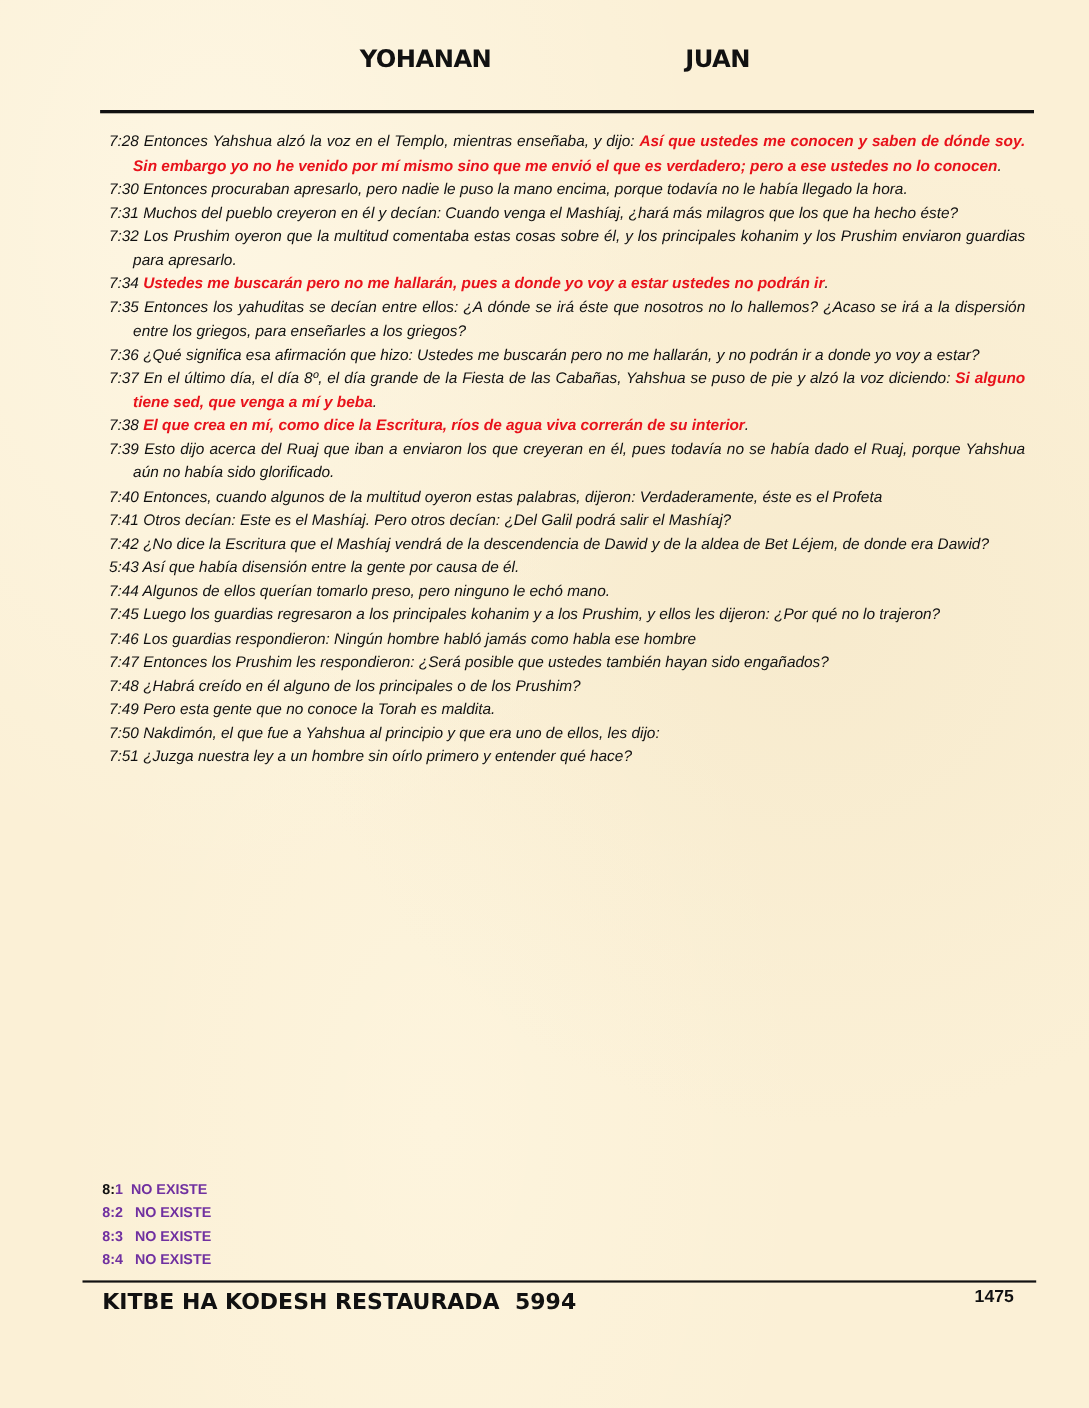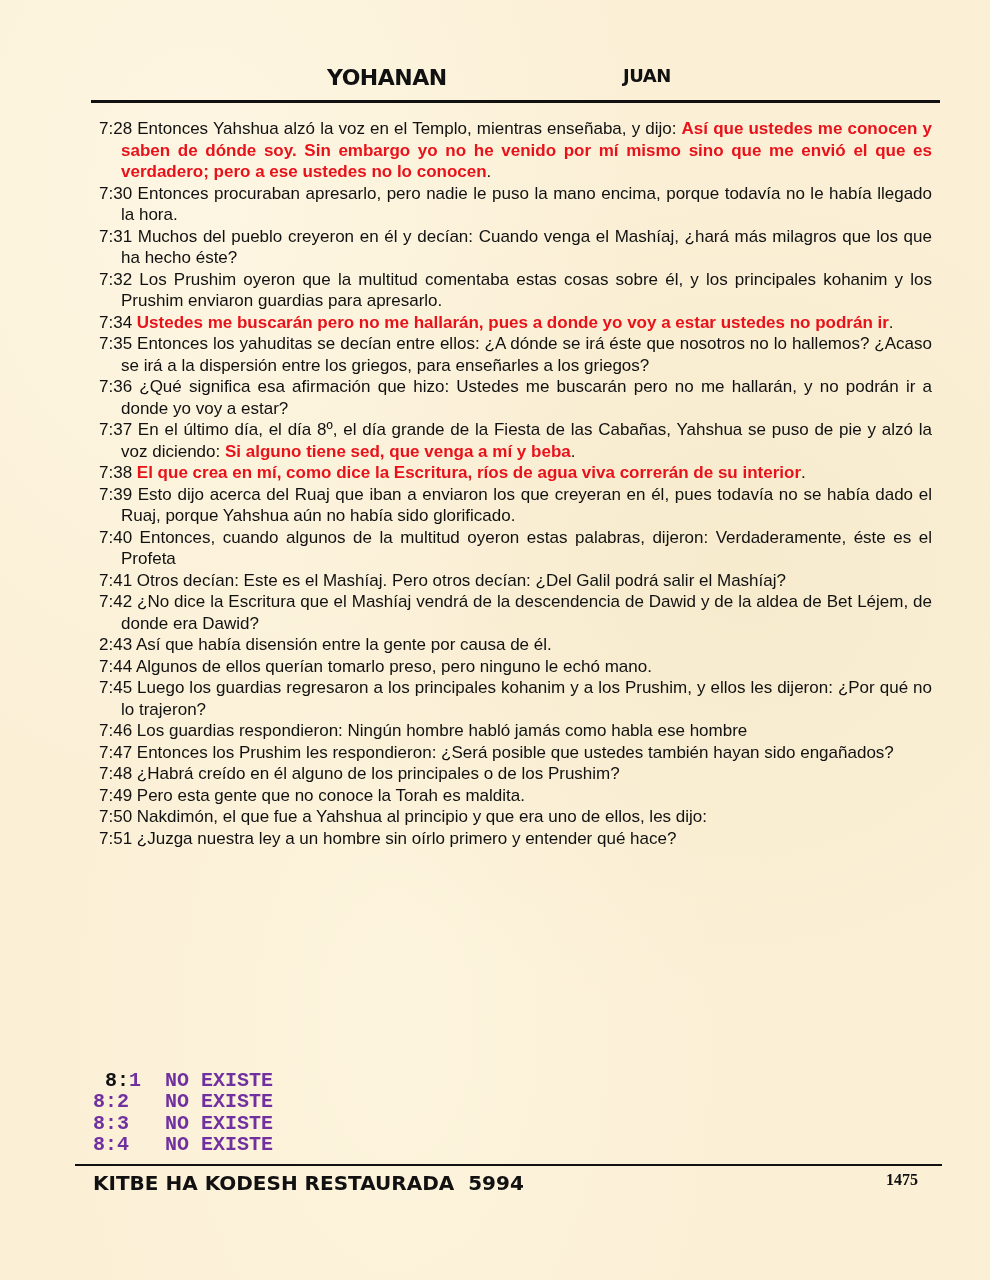--- a/index.html
+++ b/index.html
@@ -8,64 +8,64 @@
     background: #fbf0d6;
     background-image:
       radial-gradient(ellipse at 20% 15%, rgba(255,250,235,0.6) 0%, rgba(255,250,235,0) 40%),
       radial-gradient(ellipse at 75% 45%, rgba(240,225,190,0.35) 0%, rgba(240,225,190,0) 45%),
       radial-gradient(ellipse at 40% 80%, rgba(255,248,228,0.5) 0%, rgba(255,248,228,0) 40%);
     font-family: "Liberation Sans", sans-serif;
     color: #111;
     position: relative;
   }
   .header {
-    position: absolute; top: 65px; left: 0; width: 796px;
+    position: absolute; top: 42px; left: 0; width: 796px;
     height: 32px;
   }
   .header .left-title {
     position: absolute; left: 327px; top: 0;
     font-family: "DejaVu Sans", sans-serif; font-weight: bold; font-size: 22px;
     letter-spacing: -0.5px;
   }
   .header .right-title {
     position: absolute; left: 623px; top: 0;
-    font-family: "DejaVu Sans", sans-serif; font-weight: bold; font-size: 18px;
+    font-family: "DejaVu Sans", sans-serif; font-weight: bold; font-size: 22px;
     letter-spacing: -0.5px;
   }
   .rule-top {
     position: absolute; left: 91px; top: 100px; width: 849px; height: 3px; background: #111;
   }
   .verses {
     position: absolute; left: 99px; top: 118px; width: 833px;
-    font-family: "Liberation Sans", sans-serif; font-size: 17px; line-height: 21.5px;
+    font-family: "Liberation Sans", sans-serif; font-size: 14px; line-height: 21.5px;
     text-align: justify;
+    font-style: italic;
   }
   .verse {
     padding-left: 22px; text-indent: -22px; margin: 0;
   }
   .red { color: #e8121b; font-weight: bold; }
   .ex-block {
     position: absolute; left: 93px; top: 1070px;
-    font-family: Liberation Mono, monospace; font-weight: bold; font-size: 20px; line-height: 21.3px;
+    font-family: Liberation Sans, sans-serif; font-weight: bold; font-size: 13px; line-height: 21.3px;
     color: #7030a0;
-    text-align: right;
   }
   .ex-row { white-space: pre; }
   .ex-black { color: #111; }
   .rule-bottom {
     position: absolute; left: 75px; top: 1164px; width: 867px; height: 2px; background: #111;
   }
   .footer-left {
     position: absolute; left: 93px; top: 1171px;
     font-family: "DejaVu Sans", sans-serif; font-weight: bold; font-size: 20px;
     white-space: pre;
   }
   .footer-right {
     position: absolute; left: 886px; top: 1171px;
-    font-family: Liberation Serif, serif; font-weight: bold; font-size: 16px;
+    font-family: Liberation Sans, sans-serif; font-weight: bold; font-size: 16px;
   }
 </style>
 </head>
 <body>
 
 <div class="header">
   <span class="left-title">YOHANAN</span>
   <span class="right-title">JUAN</span>
 </div>
 <div class="rule-top"></div>
@@ -77,21 +77,21 @@
   <p class="verse"><span>7:32</span><span> Los Prushim oyeron que la multitud comentaba estas cosas sobre él, y los principales kohanim y los Prushim enviaron guardias para apresarlo.</span></p>
   <p class="verse"><span>7:34</span><span> </span><span class="red">Ustedes me buscarán pero no me hallarán, pues a donde yo voy a estar ustedes no podrán ir</span><span>.</span></p>
   <p class="verse"><span>7:35</span><span> Entonces los yahuditas se decían entre ellos: ¿A dónde se irá éste que nosotros no lo hallemos? ¿Acaso se irá a la dispersión entre los griegos, para enseñarles a los griegos?</span></p>
   <p class="verse"><span>7:36</span><span> ¿Qué significa esa afirmación que hizo: Ustedes me buscarán pero no me hallarán, y no podrán ir a donde yo voy a estar?</span></p>
   <p class="verse"><span>7:37</span><span> En el último día, el día 8º, el día grande de la Fiesta de las Cabañas, Yahshua se puso de pie y alzó la voz diciendo: </span><span class="red">Si alguno tiene sed, que venga a mí y beba</span><span>.</span></p>
   <p class="verse"><span>7:38</span><span> </span><span class="red">El que crea en mí, como dice la Escritura, ríos de agua viva correrán de su interior</span><span>.</span></p>
   <p class="verse"><span>7:39</span><span> Esto dijo acerca del Ruaj que iban a enviaron los que creyeran en él, pues todavía no se había dado el Ruaj, porque Yahshua aún no había sido glorificado.</span></p>
   <p class="verse"><span>7:40</span><span> Entonces, cuando algunos de la multitud oyeron estas palabras, dijeron: Verdaderamente, éste es el Profeta</span></p>
   <p class="verse"><span>7:41</span><span> Otros decían: Este es el Mashíaj. Pero otros decían: ¿Del Galil podrá salir el Mashíaj?</span></p>
   <p class="verse"><span>7:42</span><span> ¿No dice la Escritura que el Mashíaj vendrá de la descendencia de Dawid y de la aldea de Bet Léjem, de donde era Dawid?</span></p>
-  <p class="verse"><span>2:43</span><span> Así que había disensión entre la gente por causa de él.</span></p>
+  <p class="verse"><span>5:43</span><span> Así que había disensión entre la gente por causa de él.</span></p>
   <p class="verse"><span>7:44</span><span> Algunos de ellos querían tomarlo preso, pero ninguno le echó mano.</span></p>
   <p class="verse"><span>7:45</span><span> Luego los guardias regresaron a los principales kohanim y a los Prushim, y ellos les dijeron: ¿Por qué no lo trajeron?</span></p>
   <p class="verse"><span>7:46</span><span> Los guardias respondieron: Ningún hombre habló jamás como habla ese hombre</span></p>
   <p class="verse"><span>7:47</span><span> Entonces los Prushim les respondieron: ¿Será posible que ustedes también hayan sido engañados?</span></p>
   <p class="verse"><span>7:48</span><span> ¿Habrá creído en él alguno de los principales o de los Prushim?</span></p>
   <p class="verse"><span>7:49</span><span> Pero esta gente que no conoce la Torah es maldita.</span></p>
   <p class="verse"><span>7:50</span><span> Nakdimón, el que fue a Yahshua al principio y que era uno de ellos, les dijo:</span></p>
   <p class="verse"><span>7:51</span><span> ¿Juzga nuestra ley a un hombre sin oírlo primero y entender qué hace?</span></p>
 </div>
 

